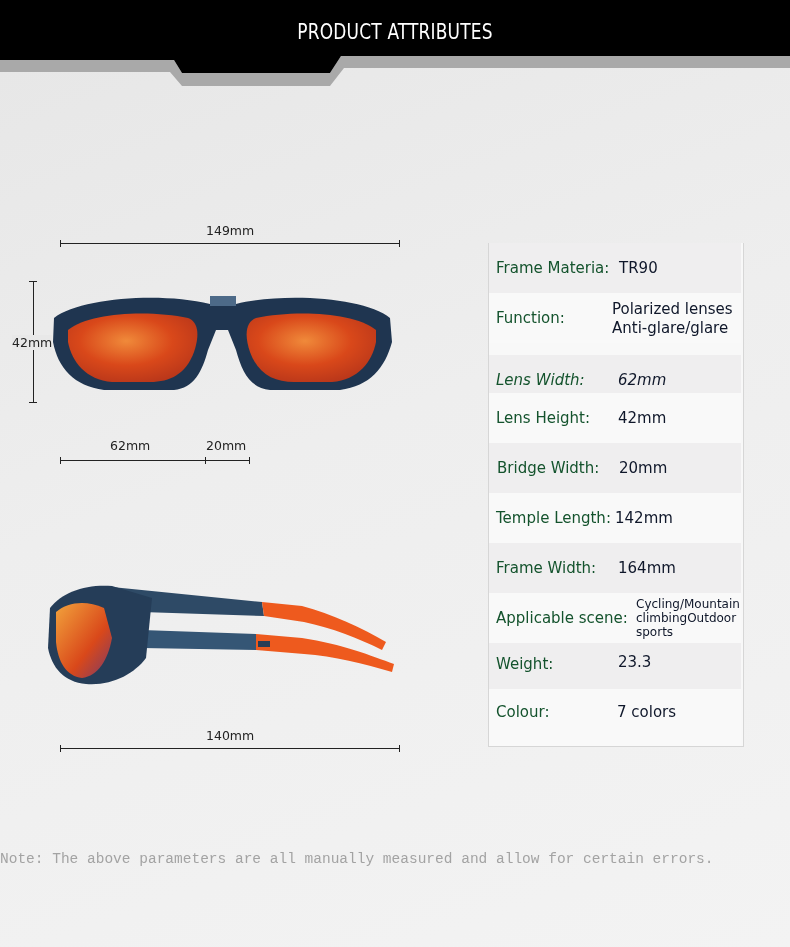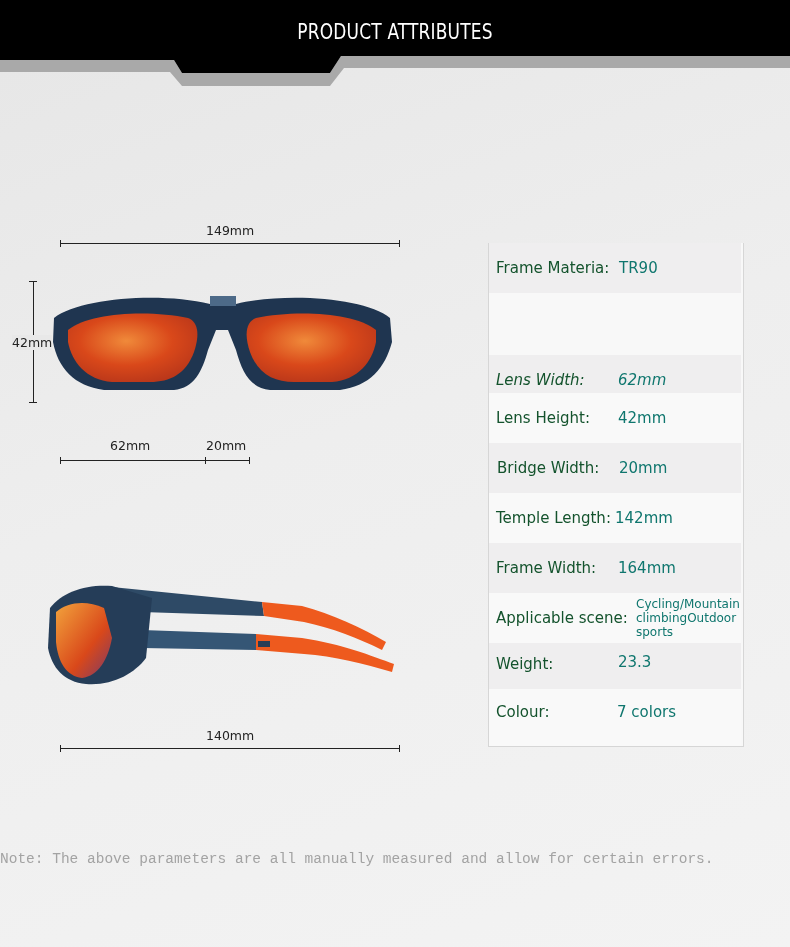--- a/index.html
+++ b/index.html
@@ -26,21 +26,21 @@
     position:absolute; left:488px; top:243px; width:254px; height:503px;
     border:1px solid #d6d6d6; border-top:none; background:#f8f8f8;
   }
   .spec-row {
     position:absolute; left:0; width:252px; height:50px;
     display:flex; align-items:center;
   }
   .spec-row.alt { background:#efeeef; }
   .spec-row.plain { background:#f9f9f9; }
   .spec-label { position:absolute; left:7px; font-size:15px; color:#14532d; white-space:nowrap; }
-  .spec-value { position:absolute; font-size:15px; color:#0f766e; white-space:nowrap; line-height:18px; }
+  .spec-value { position:absolute; font-size:15px; color:#0f172a; white-space:nowrap; line-height:18px; }
   .spec-value.small { font-size:12px; line-height:14px; }
   .note {
     position:absolute; left:0; width:790px; top:851px; 
     font-size:14.5px; color:#a3a3a3;font-family:Liberation Mono, monospace;
   }
   .glasses { position:absolute; }
 </style>
 </head>
 <body>
 
@@ -110,20 +110,25 @@
   <div class="hline" style="left:60px;top:748px;width:340px;"></div>
   <div class="tick-v" style="left:60px;top:745px;"></div>
   <div class="tick-v" style="left:399px;top:745px;"></div>
 </div>
 
 <div class="spec-table">
   <div class="spec-row alt" style="top:0;">
     <span class="spec-label">Frame Materia:</span>
     <span class="spec-value" style="left:130px;">TR90</span>
   </div>
+  <div class="spec-row plain" style="top:50px;">
+    <span class="spec-label">Function:</span>
+    <span class="spec-value" style="left:123px;top:7px;">Polarized lenses</span>
+    <span class="spec-value" style="left:123px;top:26px;">Anti-glare/glare</span>
+  </div>
   <div class="spec-row alt" style="top:112px;font-style:italic;">
     <span class="spec-label">Lens Width:</span>
     <span class="spec-value" style="left:129px;">62mm</span>
   </div>
   <div class="spec-row plain" style="top:150px;">
     <span class="spec-label">Lens Height:</span>
     <span class="spec-value" style="left:129px;">42mm</span>
   </div>
   <div class="spec-row alt" style="top:200px;">
     <span class="spec-label" style="left:8px;">Bridge Width:</span>

